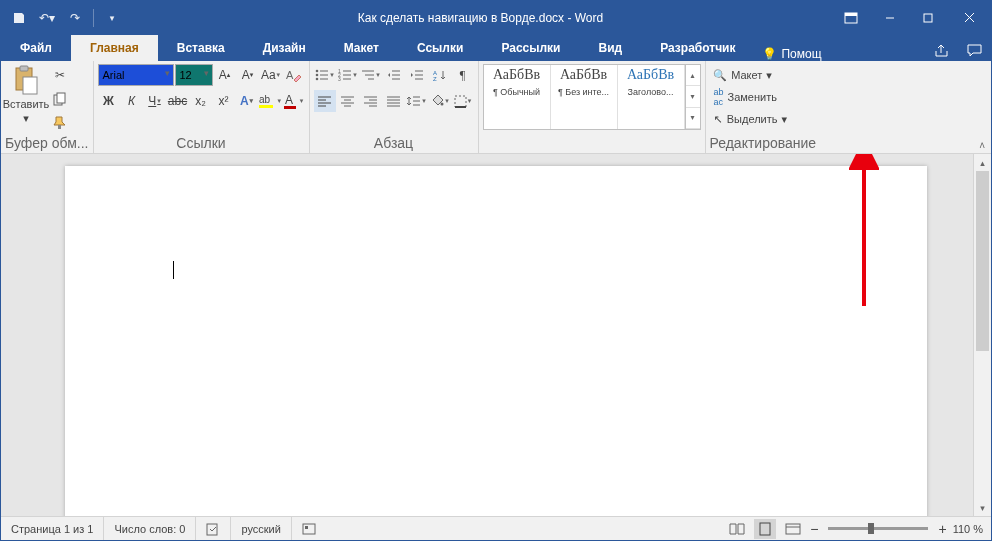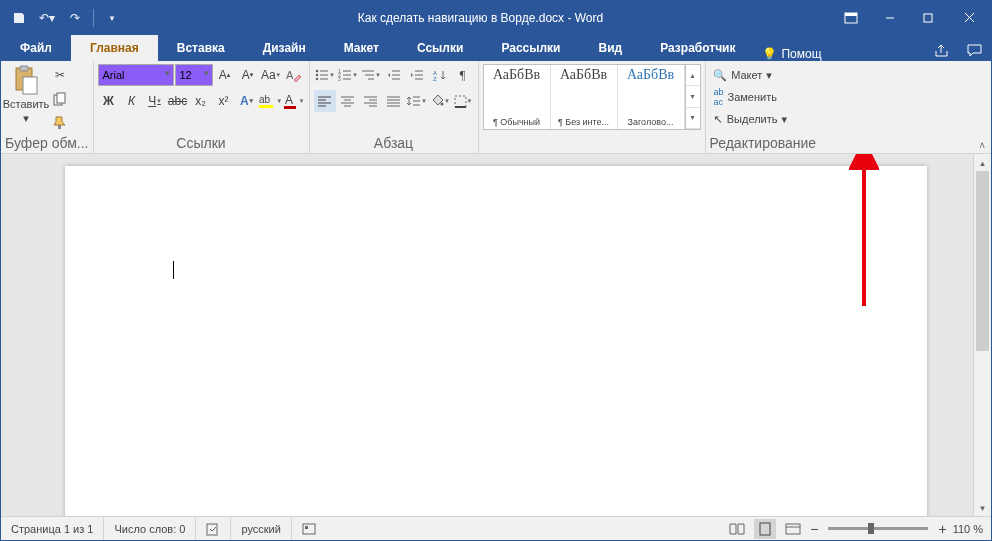--- a/index.html
+++ b/index.html
@@ -31,27 +31,27 @@
 .rgroup-body { flex: 1; display: flex; align-items: flex-start; gap: 2px; }
 .rgroup-label { height: 18px; font-size: 14px; color: #666; text-align: center; position: relative; line-height: 16px; }
 .col { display: flex; flex-direction: column; gap: 2px; }
 .rowbtns { display: flex; gap: 1px; align-items: center; }
 .rbtn { min-width: 22px; height: 22px; display: flex; align-items: center; justify-content: center; font-size: 12px; color: #444; position: relative; }
 .rbtn .dd { font-size: 7px; margin-left: 1px; color: #666; }
 .bigbtn { width: 42px; display: flex; flex-direction: column; align-items: center; font-size: 11px; color: #444; gap: 2px; text-align: center; }
 .bigbtn .icon { width: 32px; height: 32px; display: flex; align-items: center; justify-content: center; font-size: 22px; }
 
 
-.fontname { width: 76px; height: 22px; border: 1px solid #ababab; background: #8b5cf6; font-size: 11px; padding: 0 16px 0 4px; position: relative; display: flex; align-items: center; }
-.fontsize { width: 38px; height: 22px; border: 1px solid #ababab; background: #8b5cf6; font-size: 11px; padding: 0 14px 0 4px; position: relative; display: flex; align-items: center; }
+.fontname { width: 76px; height: 22px; border: 1px solid #ababab; background: #1d4ed8; font-size: 11px; padding: 0 16px 0 4px; position: relative; display: flex; align-items: center; }
+.fontsize { width: 38px; height: 22px; border: 1px solid #ababab; background: #0f766e; font-size: 11px; padding: 0 14px 0 4px; position: relative; display: flex; align-items: center; }
 .combo::after { content: "▾"; position: absolute; right: 3px; top: 3px; font-size: 9px; color: #666; }
 
 
 .styles { display: flex; border: 1px solid #c0c0c0; background: #fff; height: 66px; }
-.style-item { width: 67px; border-right: 1px solid #e0e0e0; display: flex; flex-direction: column; align-items: center; justify-content: space-between; font-size: 9px; color: #444; padding: 2px; }
+.style-item { width: 67px; border-right: 1px solid #e0e0e0; display: flex; flex-direction: column; align-items: center; justify-content: flex-start; font-size: 9px; color: #444; padding: 2px; }
 .style-preview { font-size: 14px; font-family: "Times New Roman", serif; }
 .style-preview.blue { color: #2e74b5; }
 .style-name { margin-top: 4px; white-space: nowrap; overflow: hidden; text-overflow: ellipsis; max-width: 62px; }
 .styles-more { width: 15px; display: flex; flex-direction: column; border-left: 1px solid #c0c0c0; }
 .styles-more div { flex: 1; display: flex; align-items: center; justify-content: center; font-size: 8px; color: #666; border-bottom: 1px solid #e0e0e0;}
 
 
 .editrow { display: flex; align-items: center; gap: 4px; height: 22px; font-size: 11px; color: #444; padding: 0 4px; white-space: nowrap; }
 
 .collapse-ribbon { position: absolute; right: 6px; bottom: 2px; font-size: 10px; color: #666; }

